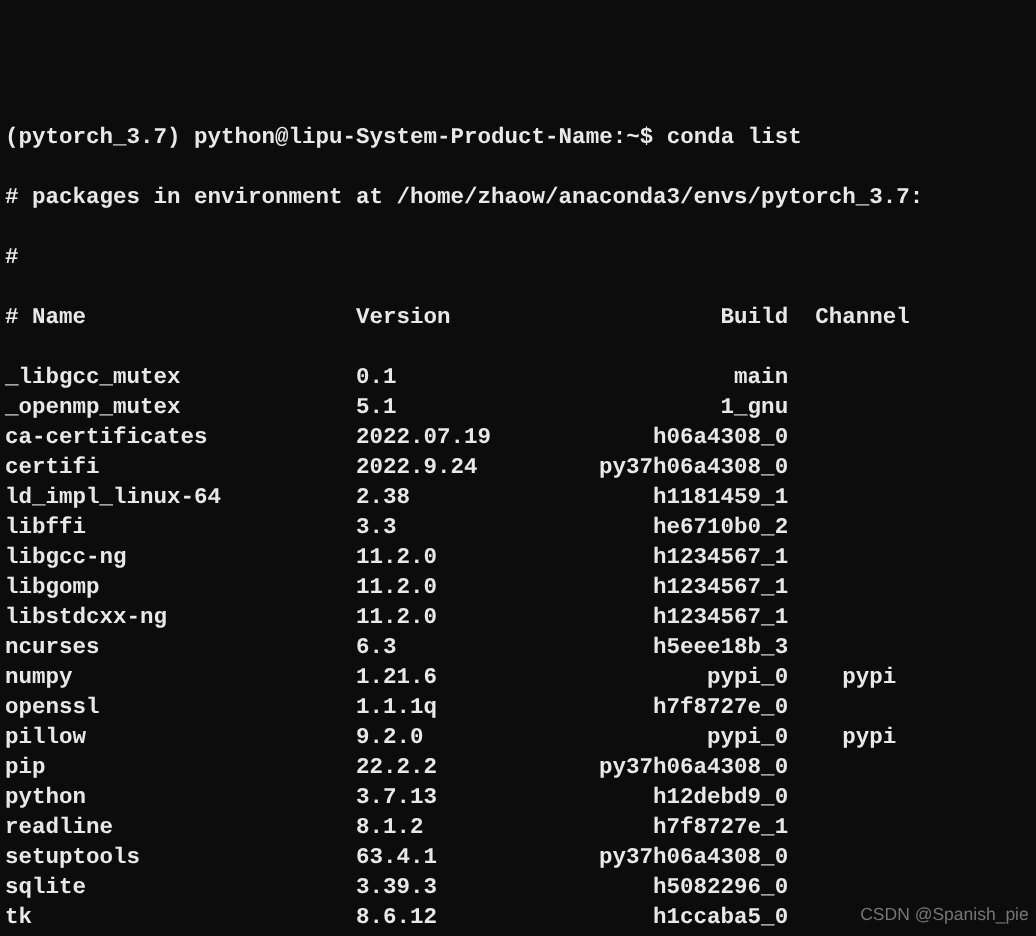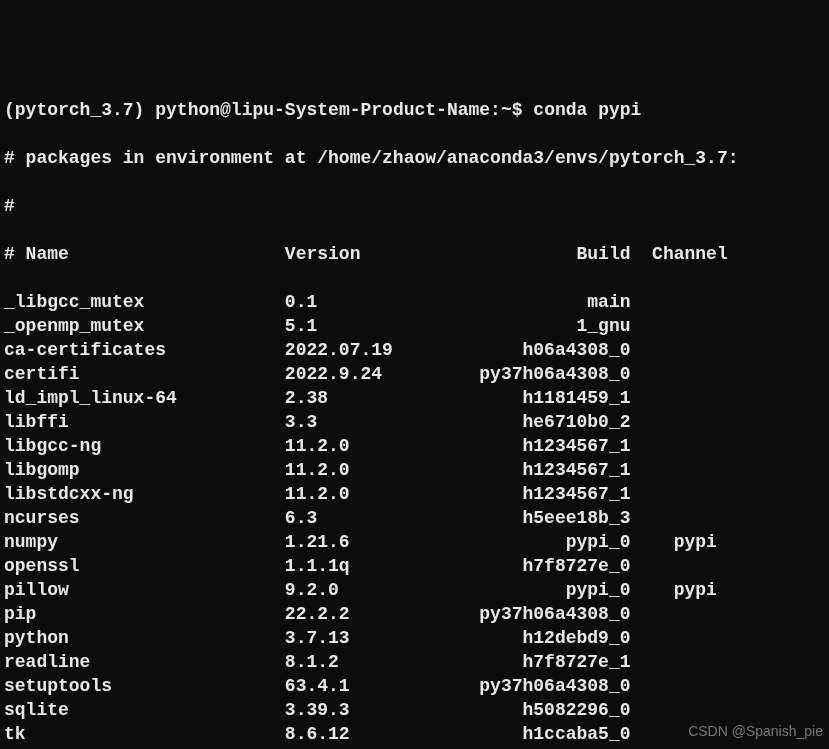--- a/index.html
+++ b/index.html
@@ -28,21 +28,21 @@
     font-family: Arial, sans-serif;
     opacity: 0.75;
     margin-top: 33px;
   }
 </style>
 </head>
 <body>
 
 
 
-<span class="row"><span>(pytorch_3.7)</span> <span>python@lipu-System-Product-Name</span>:<span>~</span>$ <span>conda pypi</span></span>
+<span class="row"><span>(pytorch_3.7)</span> <span>python@lipu-System-Product-Name</span>:<span>~</span>$ <span>conda list</span></span>
 <span class="row"># packages in environment at /home/zhaow/anaconda3/envs/pytorch_3.7:</span>
 <span class="row">#</span>
 <span class="row" id="header-row"># Name                    Version                    Build  Channel</span>
 <div id="pkg-rows"><span class="row">_libgcc_mutex             0.1                         main</span><span class="row">_openmp_mutex             5.1                        1_gnu</span><span class="row">ca-certificates           2022.07.19            h06a4308_0</span><span class="row">certifi                   2022.9.24         py37h06a4308_0</span><span class="row">ld_impl_linux-64          2.38                  h1181459_1</span><span class="row">libffi                    3.3                   he6710b0_2</span><span class="row">libgcc-ng                 11.2.0                h1234567_1</span><span class="row">libgomp                   11.2.0                h1234567_1</span><span class="row">libstdcxx-ng              11.2.0                h1234567_1</span><span class="row">ncurses                   6.3                   h5eee18b_3</span><span class="row">numpy                     1.21.6                    pypi_0    pypi</span><span class="row">openssl                   1.1.1q                h7f8727e_0</span><span class="row">pillow                    9.2.0                     pypi_0    pypi</span><span class="row">pip                       22.2.2            py37h06a4308_0</span><span class="row">python                    3.7.13                h12debd9_0</span><span class="row">readline                  8.1.2                 h7f8727e_1</span><span class="row">setuptools                63.4.1            py37h06a4308_0</span><span class="row">sqlite                    3.39.3                h5082296_0</span><span class="row">tk                        8.6.12                h1ccaba5_0</span><span class="row">torch                     1.7.1+cu110               pypi_0    pypi</span></div>
 
 
 <div class="wm">CSDN @Spanish_pie</div>
 
 
 

